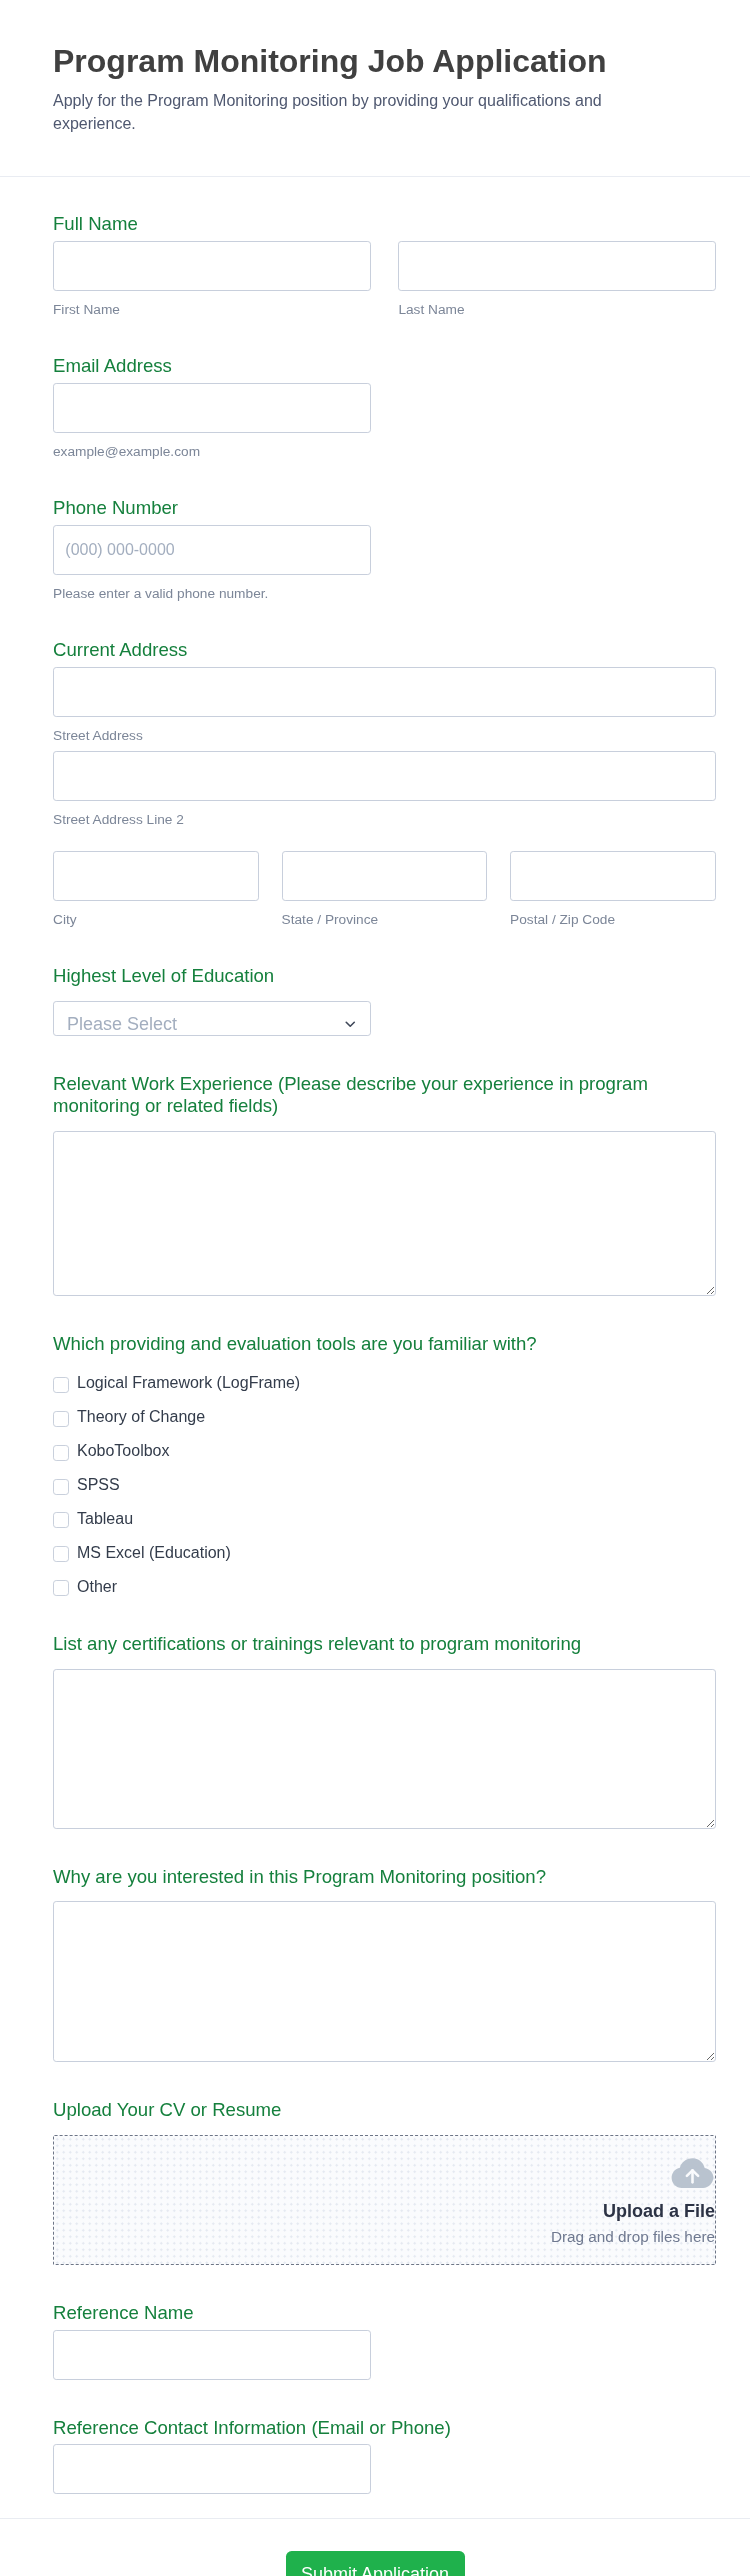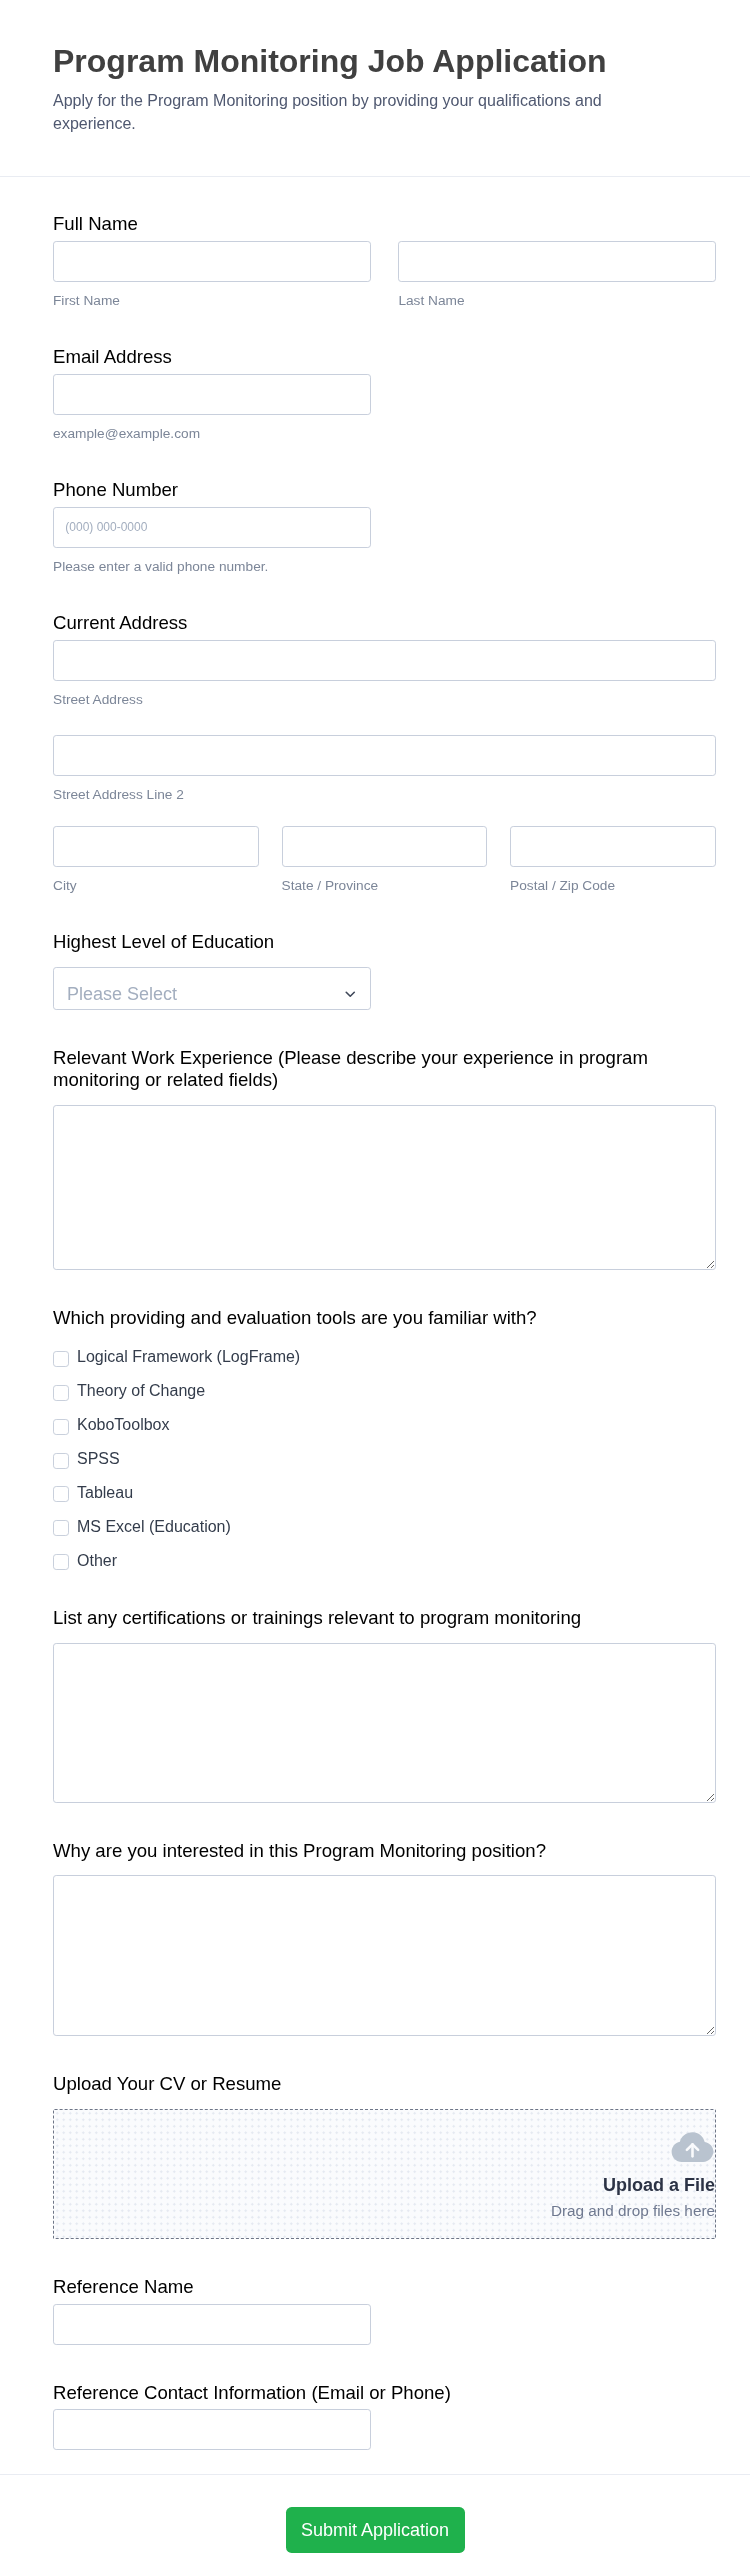--- a/index.html
+++ b/index.html
@@ -9,41 +9,41 @@
     font-family:"Liberation Sans", sans-serif;
     color:#2c3345;
   }
   .header { padding:44px 53px 40px 53px; }
   .form-title { font-size:32px; line-height:35px; font-weight:700; color:#404040; }
   .form-subtitle { margin-top:9.7px; font-size:16px; line-height:23.4px; color:#4f5870; max-width:565px; }
   .divider { height:0.8px; background:#e9ecf2; width:100%; }
 
   .form-body { padding:0 34px 0 53px; }
   .q { margin-top:37px; }
-  .q-label { font-size:18.6px; line-height:22.6px; font-weight:500; color:#000000; }
+  .q-label { font-size:18.6px; line-height:22.6px; font-weight:500; color:#15803d; }
   .row { margin-top:5px; display:flex; gap:27.4px; }
-  .row-gap { margin-top:27px; }
+  .row-gap { margin-top:7px; }
   .col { flex:1; }
   .col-half { width:318px; flex:none; }
 
   .text-input {
-    display:block; width:318px; height:41px;
+    display:block; width:318px; height:50px;
     border:0.8px solid #c8cfdc; border-radius:3.2px; background:#fff;
-    font-family:"Liberation Sans", sans-serif; font-size:12px; color:#2c3345;
+    font-family:"Liberation Sans", sans-serif; font-size:16px; color:#2c3345;
     padding:0 11.3px; outline:none;
   }
   .text-input::placeholder { color:#a3aebf; }
   .w-full { width:100%; }
 
   .sublabel { margin-top:11.3px; font-size:13.7px; line-height:16px; color:#7c8698; }
 
   .triple { display:flex; gap:22.6px; margin-top:22.6px; }
 
   .select-box {
-    margin-top:13px; width:318px; height:43px;
+    margin-top:13px; width:318px; height:35px;
     border:0.8px solid #c8cfdc; border-radius:3.2px; background:#fff;
     display:flex; align-items:center; justify-content:space-between;
     padding:12px 13px 0 13px; cursor:pointer;gap:9px;
   }
   .select-placeholder { font-size:18px; color:#a3aebf; }
   .chevron { display:flex; align-items:center; }
 
   textarea.area {
     display:block; margin-top:13px; width:100%; height:165px;
     border:0.8px solid #c8cfdc; border-radius:3.2px; background:#fff;

